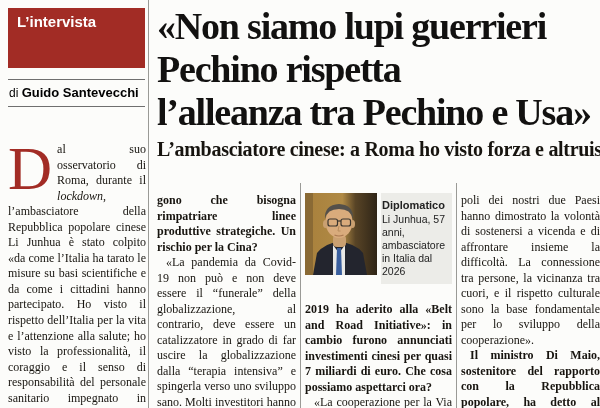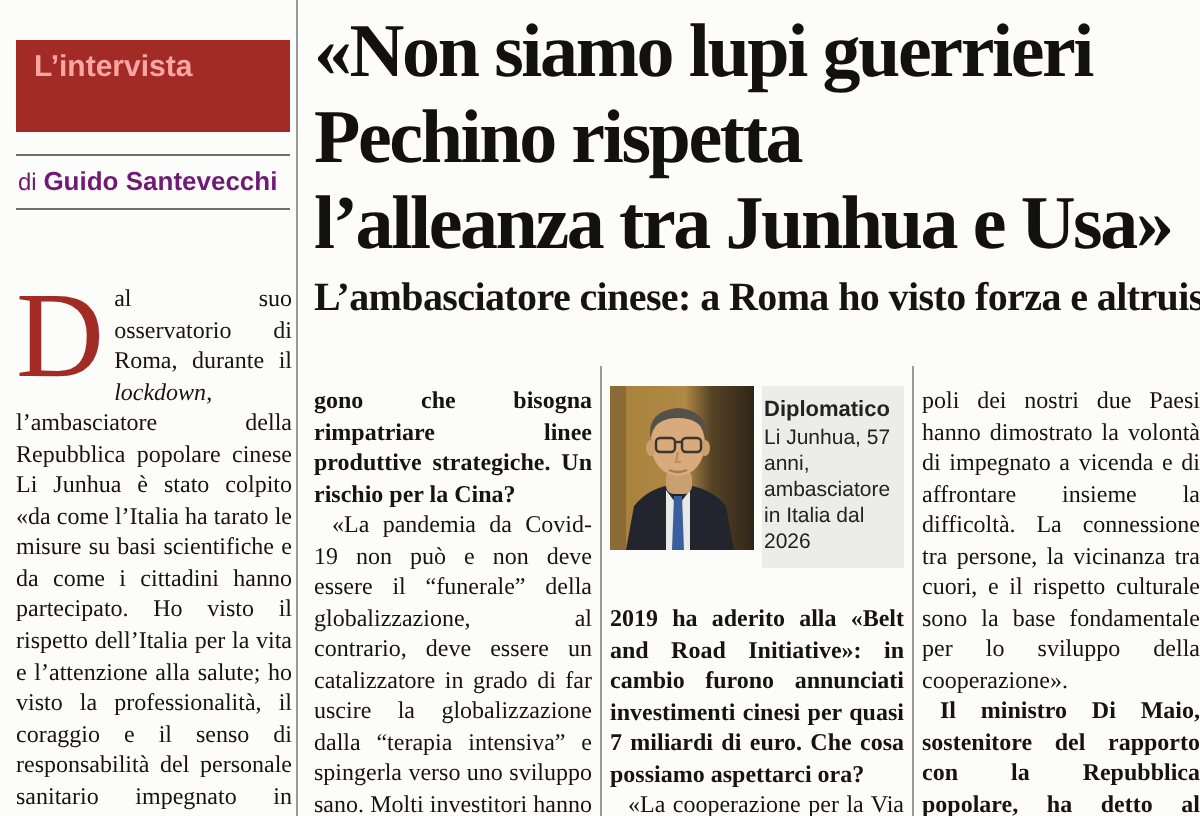--- a/index.html
+++ b/index.html
@@ -7,34 +7,33 @@
     width:600px; height:408px; overflow:hidden;
     background:#fcfcfa;
     font-family:"Liberation Serif", serif;
     color:#17140f;
   }
   .page { position:relative; width:600px; height:408px; }
 
   
   .left-rail { position:absolute; left:8px; top:8px; width:137px; }
   .kicker-box {
-    height:46px; box-sizing:border-box;
-    background:#a22c25; color:#fca5a5;
+    height:60px; box-sizing:border-box;
+    background:#a22c25; color:#ffffff;
     font-family:"Liberation Sans", sans-serif;
     font-weight:bold; font-size:15px;
     padding:5px 9px;
-    margin-top:12px;
   }
   .byline {
     margin-top:11px;
     border-top:1px solid #6f6f6f;
     border-bottom:1px solid #6f6f6f;
     padding:5px 1px 6px;
     font-family:"Liberation Sans", sans-serif;
-    font-size:12px; color:#701a75;
+    font-size:12px; color:#000000;
   }
   .byline .author { font-weight:bold; font-size:13px; }
 
   .col1-text {
     position:absolute; left:8px; top:142px; width:138px; height:266px;
     overflow:hidden;
     text-align:justify;
     font-size:12px; line-height:15.55px;
   }
   .dropcap {
@@ -101,21 +100,21 @@
   <div class="col1-text">
     <span class="dropcap">D</span><span>al suo osservatorio di Roma, durante il </span><span class="ital">lockdown</span><span>, l’ambasciatore della Repubblica popolare cinese Li Junhua è stato colpito «da come l’Italia ha tarato le misure su basi scientifiche e da come i cittadini hanno partecipato. Ho visto il rispetto dell’Italia per la vita e l’attenzione alla salute; ho visto la professionalità, il coraggio e il senso di responsabilità del personale sanitario impegnato in prima linea; ho visto il senso di solidarietà, ottimismo e rispetto delle regole della popolazione. Ho visto anche l’Italia avviare attivamente la cooperazione mondiale per la lotta alla pandemia, sentendosi sulla stessa barca con gli altri Paesi, Cina compresa».</span>
   </div>
 
   <div class="vrule-main"></div>
 
   <div class="main">
     <div class="headline">
       <div>«Non siamo lupi guerrieri</div>
       <div>Pechino rispetta</div>
-      <div>l’alleanza tra Junhua e Usa»</div>
+      <div>l’alleanza tra Pechino e Usa»</div>
     </div>
     <div class="subheadline">L’ambasciatore cinese: a Roma ho visto forza e altruismo</div>
 
     <div class="columns">
 
       <div class="col col-2">
         <p class="question">gono che bisogna rimpatriare linee produttive strategiche. Un rischio per la Cina?</p>
         <p class="indent">«La pandemia da Covid-19 non può e non deve essere il “funerale” della globalizzazione, al contrario, deve essere un catalizzatore in grado di far uscire la globalizzazione dalla “terapia intensiva” e spingerla verso uno sviluppo sano. Molti investitori hanno i loro asset produttivi in Cina, perché apprezzano capacità ed efficienza del settore manifatturiero cinese, ma ancor di più per il potenziale del mercato dei consumi cinese. Promuovere con entusiasmo lo stop e il trasferimento delle</p>
       </div>
 
@@ -164,21 +163,21 @@
             <span>Li Junhua, 57 anni, ambasciatore in Italia dal 2026</span>
           </div>
         </div>
         <p class="question">2019 ha aderito alla «Belt and Road Initiative»: in cambio furono annunciati investimenti cinesi per quasi 7 miliardi di euro. Che cosa possiamo aspettarci ora?</p>
         <p class="indent">«La cooperazione per la Via della Seta è un processo a lungo termine basato sul vantaggio comune, che si basa su molteplici forme di cooperazione. Ad esempio, l’Italia ha</p>
       </div>
 
       <div class="col-rule"></div>
 
       <div class="col col-4">
-        <p>poli dei nostri due Paesi hanno dimostrato la volontà di impegnato a vicenda e di affrontare insieme la difficoltà. La connessione tra persone, la vicinanza tra cuori, e il rispetto culturale sono la base fondamentale per lo sviluppo della cooperazione».</p>
+        <p>poli dei nostri due Paesi hanno dimostrato la volontà di sostenersi a vicenda e di affrontare insieme la difficoltà. La connessione tra persone, la vicinanza tra cuori, e il rispetto culturale sono la base fondamentale per lo sviluppo della cooperazione».</p>
         <p class="question indent">Il ministro Di Maio, sostenitore del rapporto con la Repubblica popolare, ha detto al Corriere che «la Cina è un partner, gli Stati Uniti l’alleato principale». La formula vi soddisfa?</p>
 
       </div>
 
     </div>
   </div>
 
 </div>
 
 </body></html>

